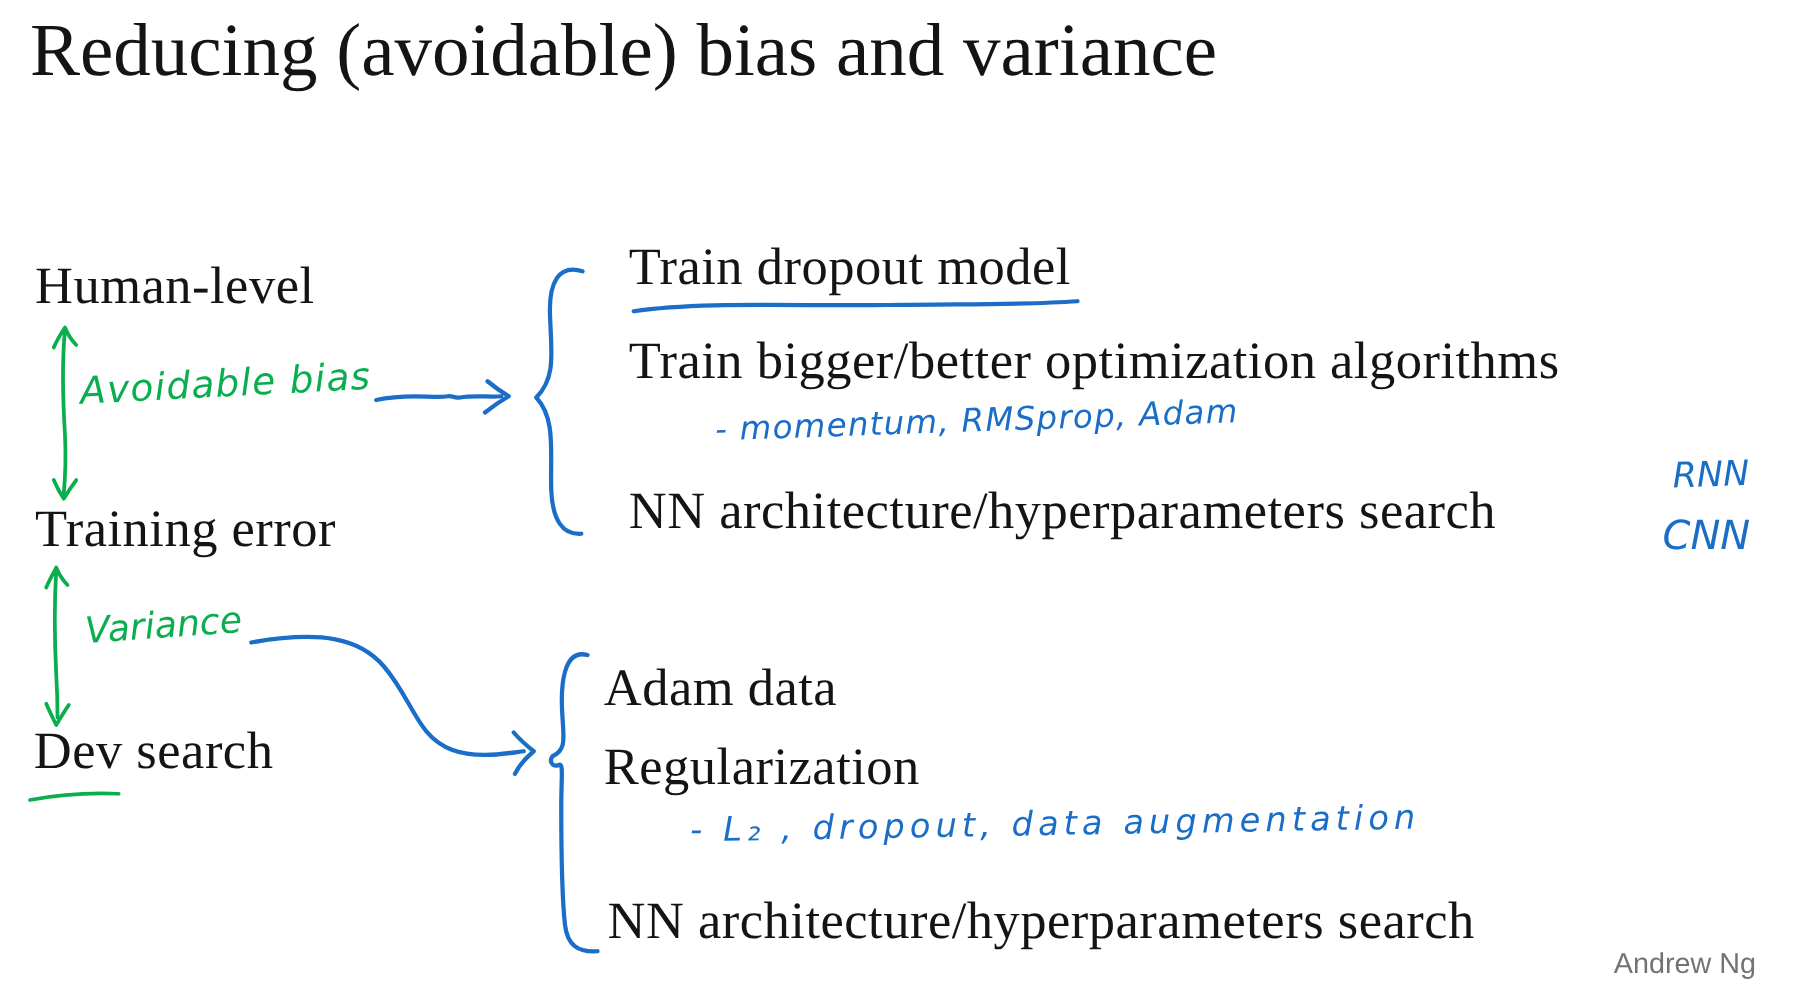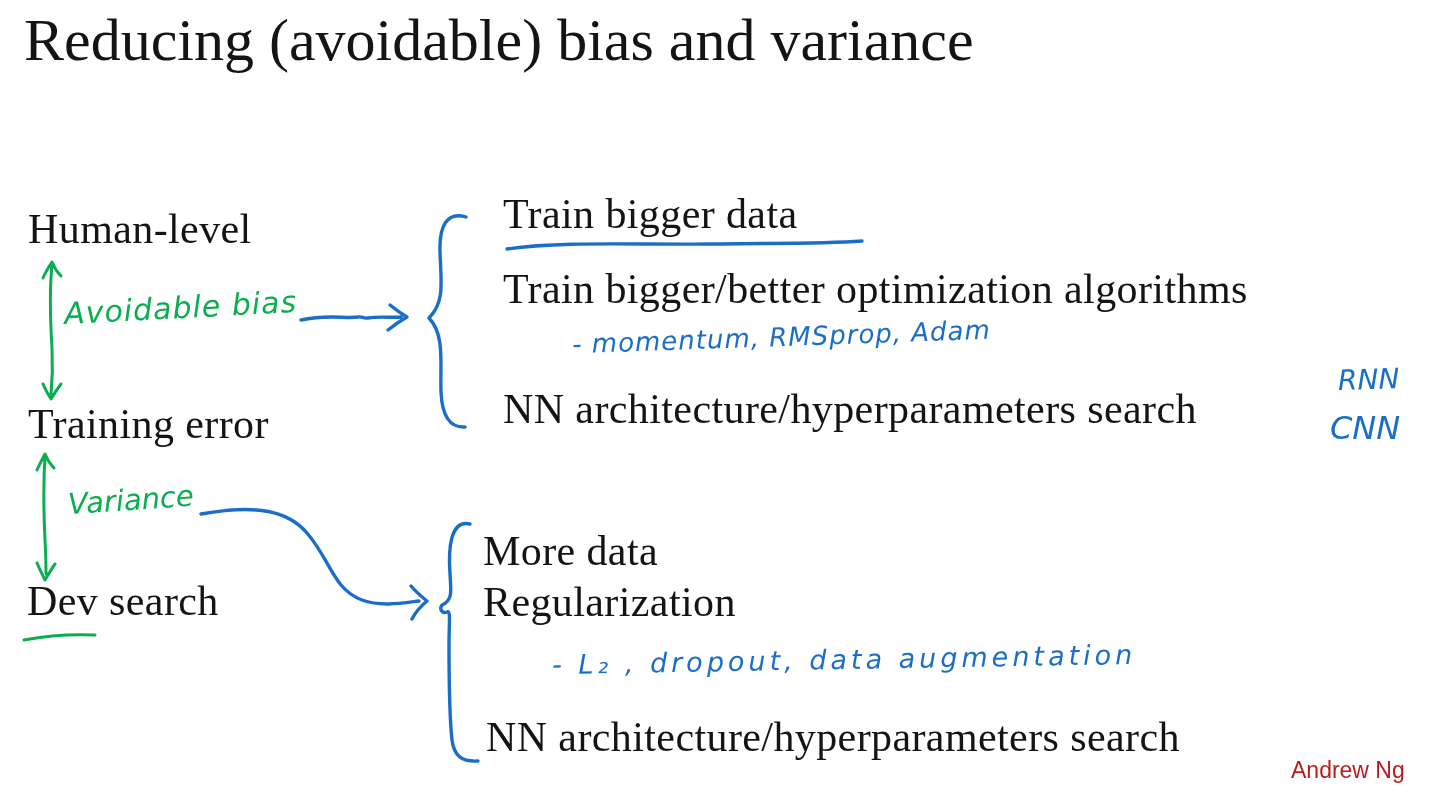--- a/index.html
+++ b/index.html
@@ -18,21 +18,21 @@
   .hand {
     font-family: "DejaVu Sans", sans-serif;
     font-style: italic;
     line-height: 1;
   }
   .hand.green { color: var(--handwriting-green, #0bae4e); }
   .hand.blue  { color: var(--handwriting-blue, #1b6ec8); }
   .credit {
     font-family: "Liberation Sans", sans-serif;
     font-size: 23px;
-    color: #b91c1c;
+    color: #737373;
   }
   .ink-overlay {
     position: absolute;
     inset: 0;
     width: 1434px;
     height: 792px;
     pointer-events: none;
   }
   .stroke {
     fill: none;
@@ -49,29 +49,29 @@
 
   <div class="t title" style="left:24px; top:6px;">Reducing (avoidable) bias and variance</div>
 
   <div class="t item" style="left:28px; top:205px;">Human-level</div>
   <div class="t item" style="left:28px; top:400px;text-align:center;">Training error</div>
   <div class="t item" style="left:27px; top:577px;">Dev search</div>
 
   <div class="t hand green" style="left:64px; top:293px; font-size:30px; letter-spacing:1px; transform:rotate(-3deg);">Avoidable bias</div>
   <div class="t hand green" style="left:68px; top:486px; font-size:29px; transform:rotate(-4deg);">Variance</div>
 
-  <div class="t item" style="left:503px; top:190px;">Train bigger data</div>
+  <div class="t item" style="left:503px; top:190px;">Train dropout model</div>
   <div class="t item" style="left:503px; top:265px;">Train bigger/better optimization algorithms</div>
   <div class="t hand blue" style="left:572px; top:324px; font-size:26px; letter-spacing:1px; transform:rotate(-2deg);">- momentum, RMSprop, Adam</div>
   <div class="t item" style="left:503px; top:385px;">NN architecture/hyperparameters search</div>
   <div class="t hand blue" style="left:1338px; top:366px; font-size:28px; transform:rotate(-2deg);">RNN</div>
   <div class="t hand blue" style="left:1330px; top:412px; font-size:32px;">CNN</div>
 
-  <div class="t item" style="left:483px; top:527px;">More data</div>
-  <div class="t item" style="left:483px; top:578px;">Regularization</div>
+  <div class="t item" style="left:483px; top:527px;">Adam data</div>
+  <div class="t item" style="left:483px; top:590px;">Regularization</div>
   <div class="t hand blue" style="left:552px; top:646px; font-size:27px; letter-spacing:4px; transform:rotate(-1deg);">- L₂ , dropout, data augmentation</div>
   <div class="t item" style="left:486px; top:713px;">NN architecture/hyperparameters search</div>
 
   <div class="t credit" style="left:1291px; top:757px;">Andrew Ng</div>
 
   <svg class="ink-overlay" viewBox="0 0 1434 792" xmlns="http://www.w3.org/2000/svg">
 
     <path class="stroke g" d="M52,264 C49,295 51,332 52,348 C53,370 52,384 51,395
              M43,278 C46,271 50,265 52,262 C54,267 58,273 61,276
              M43,384 C46,391 49,396 51,399 C54,394 58,388 61,384"></path>

